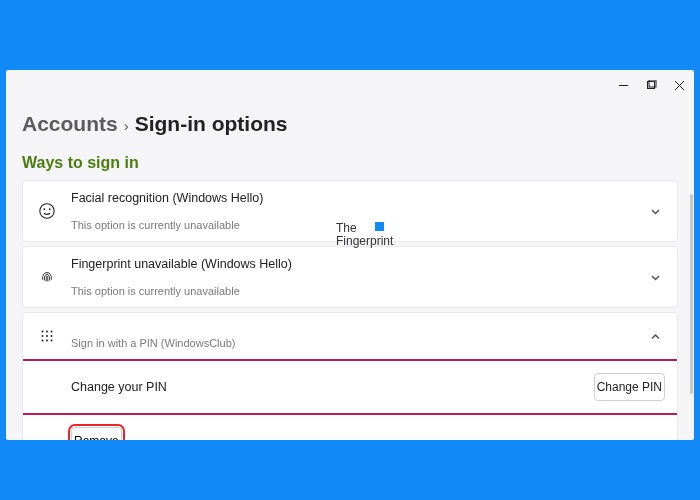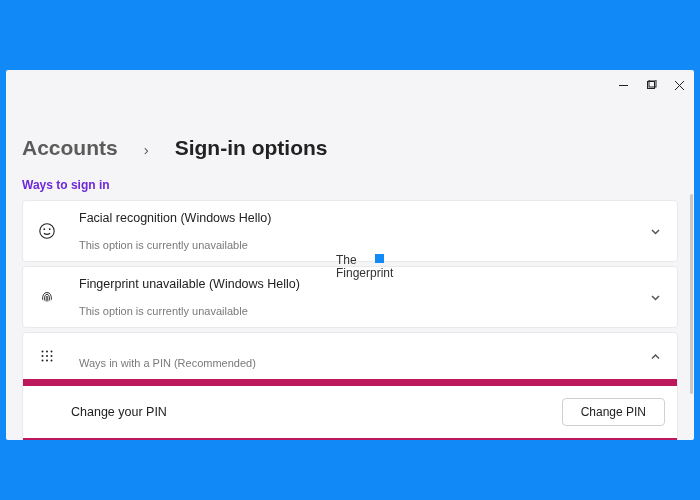--- a/index.html
+++ b/index.html
@@ -2,40 +2,40 @@
 <html><head>
   <meta charset="utf-8">
   <style>
     * { margin: 0; padding: 0; box-sizing: border-box; font-family: "Segoe UI", sans-serif; }
     body { background: #1189f7; width: 700px; height: 500px; padding: 70px 6px 60px 6px; }
     .window { background: #f5f5f7; width: 100%; height: 100%; position: relative; border-radius: 2px; overflow: hidden; }
     .titlebar { height: 30px; display: flex; justify-content: flex-end; align-items: center; padding-right: 8px; gap: 14px; }
     .winbtn { width: 14px; height: 14px; display: flex; align-items: center; justify-content: center; cursor: pointer; }
     .winbtn svg { width: 11px; height: 11px; }
     .content { padding: 0 16px; }
-    .breadcrumb { display: flex; align-items: baseline; gap: 26px; padding: 12px 0 18px 0; }
+    .breadcrumb { display: flex; align-items: baseline; gap: 6px; padding: 12px 0 18px 0; }
     .bc-parent { font-size: 21px; font-weight: 600; color: #5b5b5b; }
     .bc-arrow { font-size: 15px; color: #5b5b5b; }
-    .bc-current { font-size: 21px; font-weight: 700; color: #222; margin-top: 24px; }
-    .section-title { font-size: 12px; font-weight: 600; color: #6d28d9; margin-bottom: 8px; }
+    .bc-current { font-size: 21px; font-weight: 700; color: #222; }
+    .section-title { font-size: 16px; font-weight: 600; color: #4d7c0f; margin-bottom: 8px; }
     .card { background: #fff; border: 1px solid #e9e9ec; border-radius: 4px; margin-bottom: 4px; }
-    .row { display: flex; align-items: center; padding: 10px 12px; cursor: pointer; gap: 8px; }
+    .row { display: flex; align-items: center; padding: 10px 12px; cursor: pointer; }
     .row-icon { width: 24px; display: flex; align-items: center; justify-content: center; margin-right: 12px; flex-shrink: 0; }
     .row-icon svg { width: 18px; height: 18px; }
     .row-text { flex: 1; }
     .row-title { font-size: 12.5px; color: #222; }
     .row-sub { font-size: 11px; color: #7a7a7a; margin-top: 14px; }
     .chevron { width: 20px; display: flex; align-items: center; justify-content: center; }
     .chevron svg { width: 11px; height: 11px; stroke: #555; stroke-width: 1.5; fill: none; }
-    .subrow { display: flex; align-items: center; padding: 12px 12px 12px 48px; border-top: 7px solid #be185d; }
+    .subrow { display: flex; align-items: center; padding: 12px 12px 12px 48px; border-top: 2px solid #be185d; }
     .subrow-label { flex: 1; font-size: 12.5px; color: #222; }
-    .btn { background: #fff; border: 1px solid #d0d0d4; border-radius: 4px; padding: 6px 18px; font-size: 12px; color: #222; cursor: pointer; }
+    .btn { background: #fff; border: 1px solid #d0d0d4; border-radius: 4px; padding: 6px 2px; font-size: 12px; color: #222; cursor: pointer; }
     .btn-highlight { outline: 2px solid #e22; outline-offset: 1px; color: #000000; }
     .scrollbar { position: absolute; right: 1px; top: 124px; width: 3px; height: 200px; background: #c8c8cc; border-radius: 2px; }
-    .watermark { position: absolute; top: 184px; left: 330px; font-size: 12px; color: #333; line-height: 1.1; font-family: serif; pointer-events: none; }
+    .watermark { position: absolute; top: 152px; left: 330px; font-size: 12px; color: #333; line-height: 1.1; font-family: serif; pointer-events: none; }
     .wm-sq { display: inline-block; width: 9px; height: 9px; background: #1189f7; margin-left: 18px; vertical-align: top; }
   </style>
 </head>
 <body>
 
 <div class="window">
   <div class="titlebar">
     <div class="winbtn">
         <svg viewBox="0 0 11 11">
           <line x1="1" y1="5.5" x2="10" y2="5.5" stroke="#222" stroke-width="1"></line>
@@ -116,21 +116,21 @@
               <circle cx="15" cy="5" r="1.1"></circle>
               <circle cx="5" cy="10" r="1.1"></circle>
               <circle cx="10" cy="10" r="1.1"></circle>
               <circle cx="15" cy="10" r="1.1"></circle>
               <circle cx="5" cy="15" r="1.1"></circle>
               <circle cx="10" cy="15" r="1.1"></circle>
               <circle cx="15" cy="15" r="1.1"></circle>
             </svg>
         </div>
         <div class="row-text">
-          <div class="row-sub">Ways in with a PIN (Recommended)</div>
+          <div class="row-sub">Sign in with a PIN (WindowsClub)</div>
         </div>
         <div class="chevron">
             <svg viewBox="0 0 11 11">
               <polyline points="2,7.5 5.5,4 9,7.5"></polyline>
             </svg>
           </div>
       </div>
       <div class="subrow">
         <div class="subrow-label">Change your PIN</div>
         <button class="btn">Change PIN</button>

